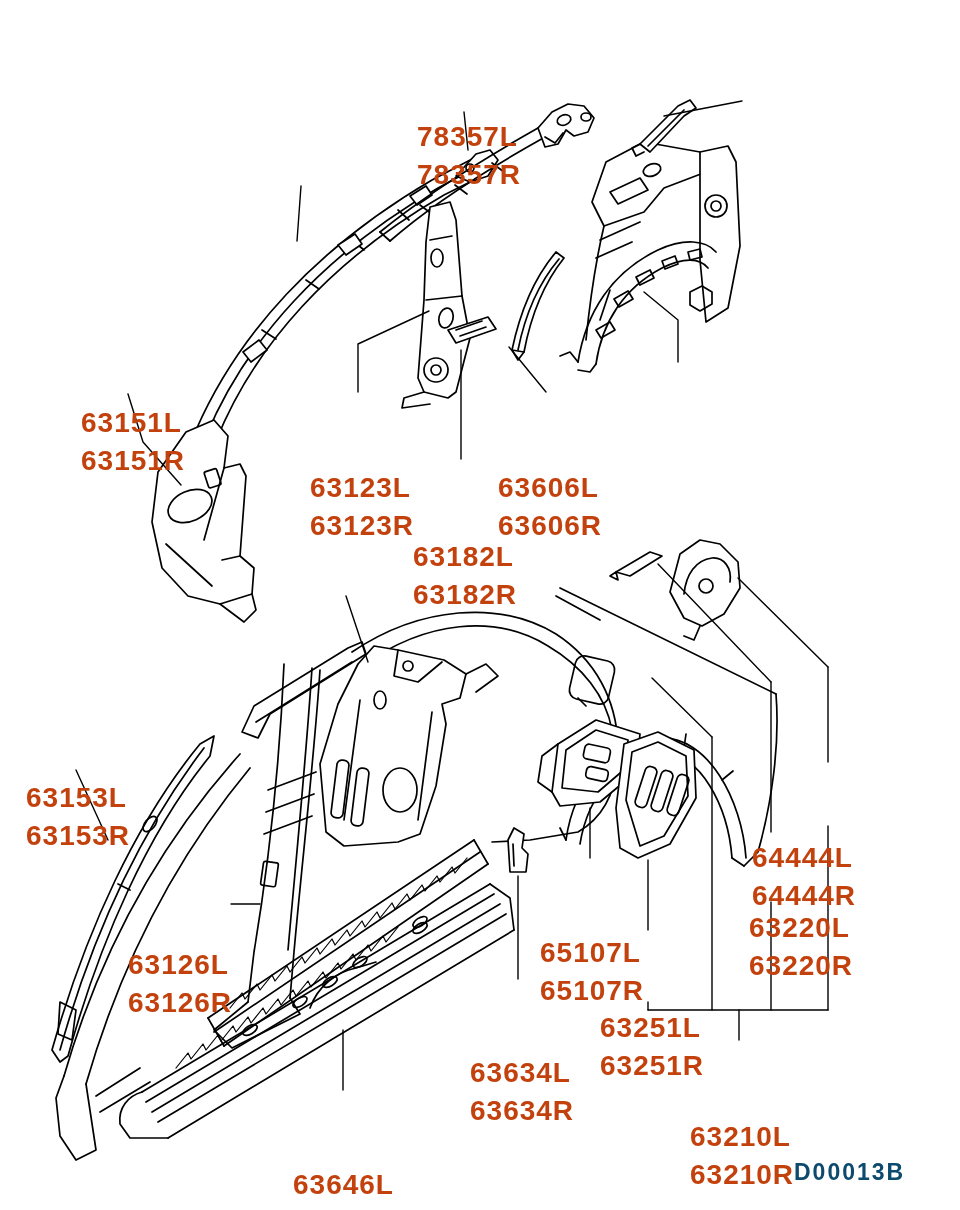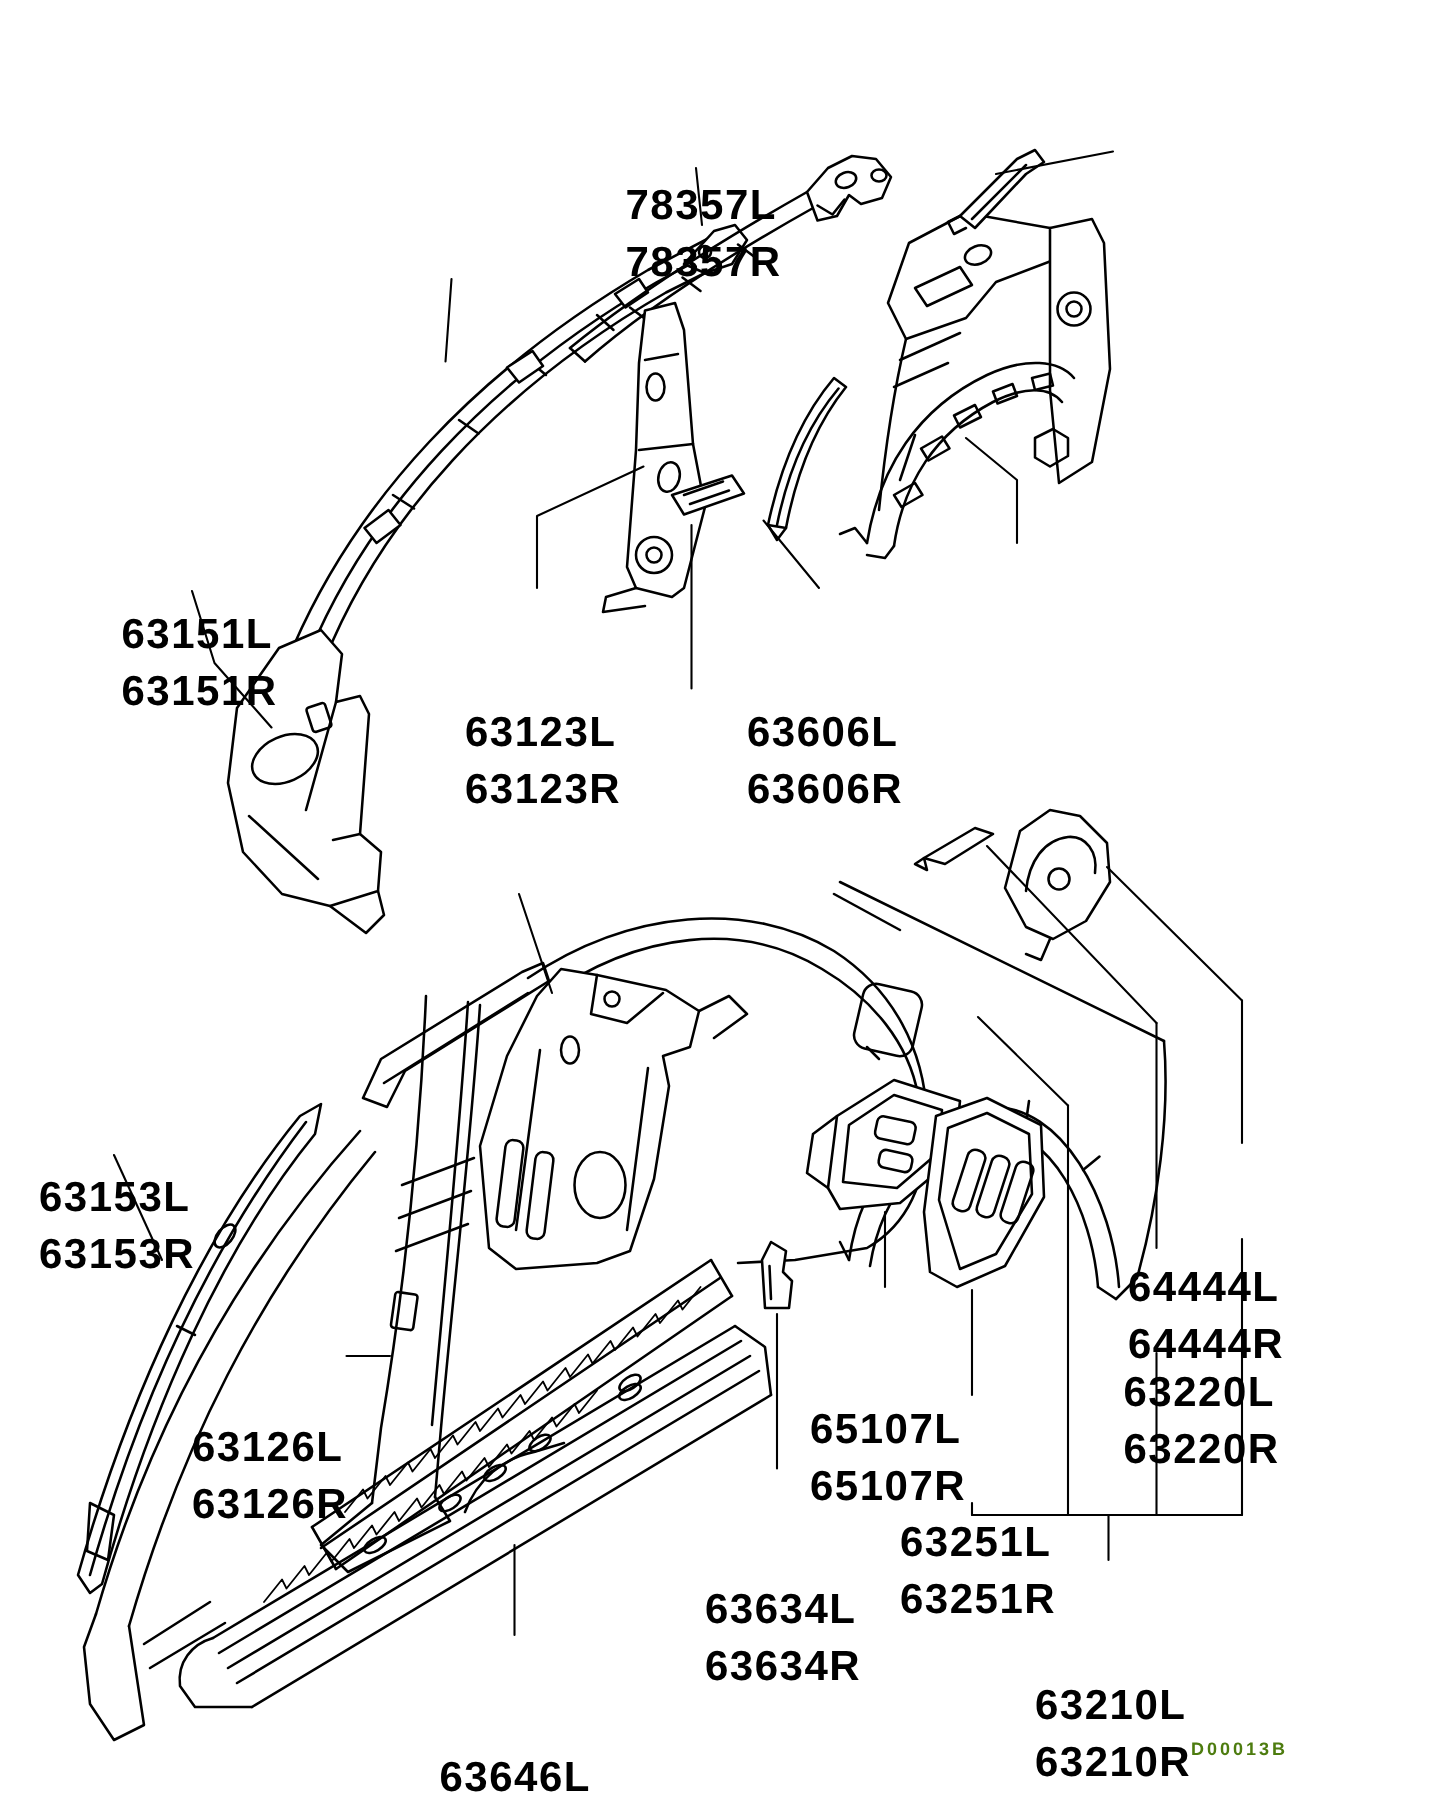--- a/index.html
+++ b/index.html
@@ -2,30 +2,30 @@
 <html><head>
 <meta charset="utf-8">
 <style>
   html,body{margin:0;padding:0;background:#fff;}
   .stage{
     position:relative;width:960px;height:1210px;background:#fff;overflow:hidden;
     font-family:"Liberation Sans",sans-serif;
   }
   .art{position:absolute;left:0;top:0;}
   .plabel{
-    position:absolute;color:#000000;
+    position:absolute;color:#c2410c;
     font-family:"Liberation Sans",sans-serif;
     font-weight:700;font-size:28px;line-height:38px;letter-spacing:1px;
     white-space:pre;
   }
   .plabel span{display:block;}
   .dcode{
-    position:absolute;color:#4d7c0f;
+    position:absolute;color:#0c4a6e;
     font-family:"Liberation Sans",sans-serif;
-    font-weight:600;font-size:12px;letter-spacing:2px;text-align:center;
+    font-weight:600;font-size:23px;letter-spacing:2px;text-align:center;
   }
 </style>
 </head>
 <body>
 
 <div class="stage">
 
   <svg class="art" width="960" height="1210" viewBox="0 0 960 1210" fill="none" stroke="#000" stroke-width="1.7" stroke-linecap="round" stroke-linejoin="round">
 
     <g>
@@ -277,20 +277,23 @@
   </div>
   <div class="plabel" style="left:81px;top:328px">
     <span>63151L</span><span>63151R</span>
   </div>
   <div class="plabel" style="left:310px;top:393px">
     <span>63123L</span><span>63123R</span>
   </div>
   <div class="plabel" style="left:498px;top:393px">
     <span>63606L</span><span>63606R</span>
   </div>
+  <div class="plabel" style="left:413px;top:462px">
+    <span>63182L</span><span>63182R</span>
+  </div>
   <div class="plabel" style="left:26px;top:703px">
     <span>63153L</span><span>63153R</span>
   </div>
   <div class="plabel" style="left:128px;top:870px">
     <span>63126L</span><span>63126R</span>
   </div>
   <div class="plabel" style="left:540px;top:858px">
     <span>65107L</span><span>65107R</span>
   </div>
   <div class="plabel" style="left:600px;top:933px">

